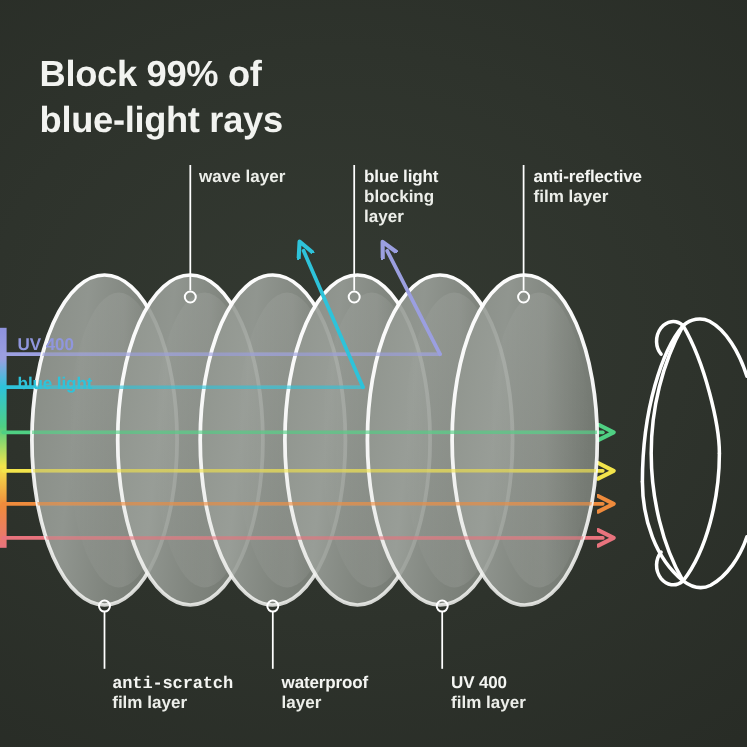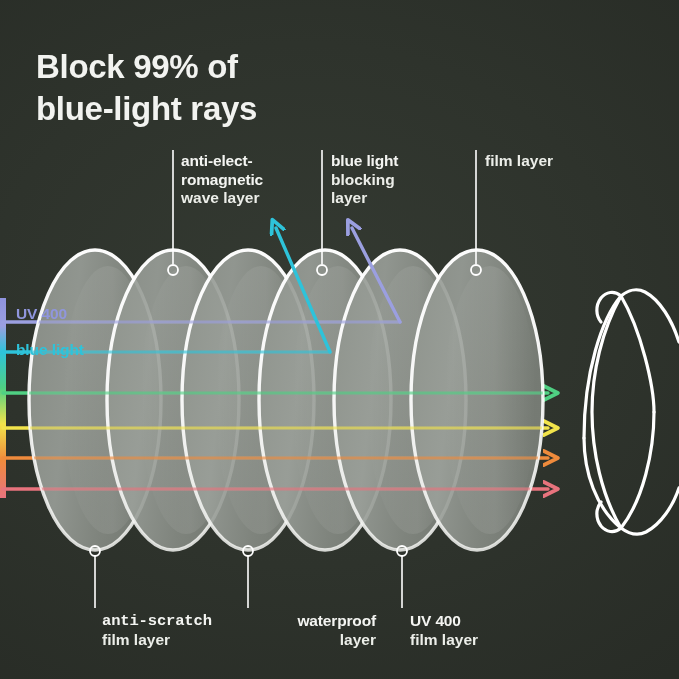--- a/index.html
+++ b/index.html
@@ -52,21 +52,21 @@
   }
   .label .light {
     display: block;
     font-weight: bold;
     color: #eceee9;
   }
   #label-emwave   { left: 181px; top: 152px; width: 126px; }
   #label-blueblk  { left: 331px; top: 152px; width: 104px; }
   #label-antirefl { left: 485px; top: 152px; width: 160px; }
   #label-scratch  { left: 102px; top: 612px; width: 130px; }
-  #label-water    { left: 256px; top: 612px; width: 120px; text-align: right; }
+  #label-water    { left: 256px; top: 612px; width: 120px; }
   #label-uv400    { left: 410px; top: 612px; width: 120px; }
 
   
   .ray-label {
     position: absolute;
     font-size: 15.5px;
     font-weight: bold;
     letter-spacing: -0.1px;
   }
   #ray-label-uv   { left: 16px; top: 305px; color: #9096dd; }
@@ -217,32 +217,31 @@
       <circle cx="95" cy="551" r="5" fill="none" stroke-width="1.8"></circle>
       <circle cx="248" cy="551" r="5" fill="none" stroke-width="1.8"></circle>
       <circle cx="402" cy="551" r="5" fill="none" stroke-width="1.8"></circle>
     </g>
   </svg>
 
   <div id="title" style="white-space: pre-line;">Block 99% of
 blue-light rays</div>
 
   <div class="label" id="label-emwave">
-    <span class="strong" style="white-space: pre-line;">anti-elect-
-romagnetic</span>
     <span class="light" style="white-space: pre-line;">wave layer</span>
   </div>
 
   <div class="label" id="label-blueblk">
     <span class="strong" style="white-space: pre-line;">blue light</span>
     <span class="light" style="white-space: pre-line;">blocking
 layer</span>
   </div>
 
   <div class="label" id="label-antirefl">
+    <span class="strong" style="white-space: pre-line;">anti-reflective</span>
     <span class="light" style="white-space: pre-line;">film layer</span>
   </div>
 
   <div class="label" id="label-scratch">
     <span class="strong" style="white-space: pre-line; font-family: Liberation Mono, monospace;">anti-scratch</span>
     <span class="light" style="white-space: pre-line;">film layer</span>
   </div>
 
   <div class="label" id="label-water">
     <span class="strong" style="white-space: pre-line;">waterproof</span>

